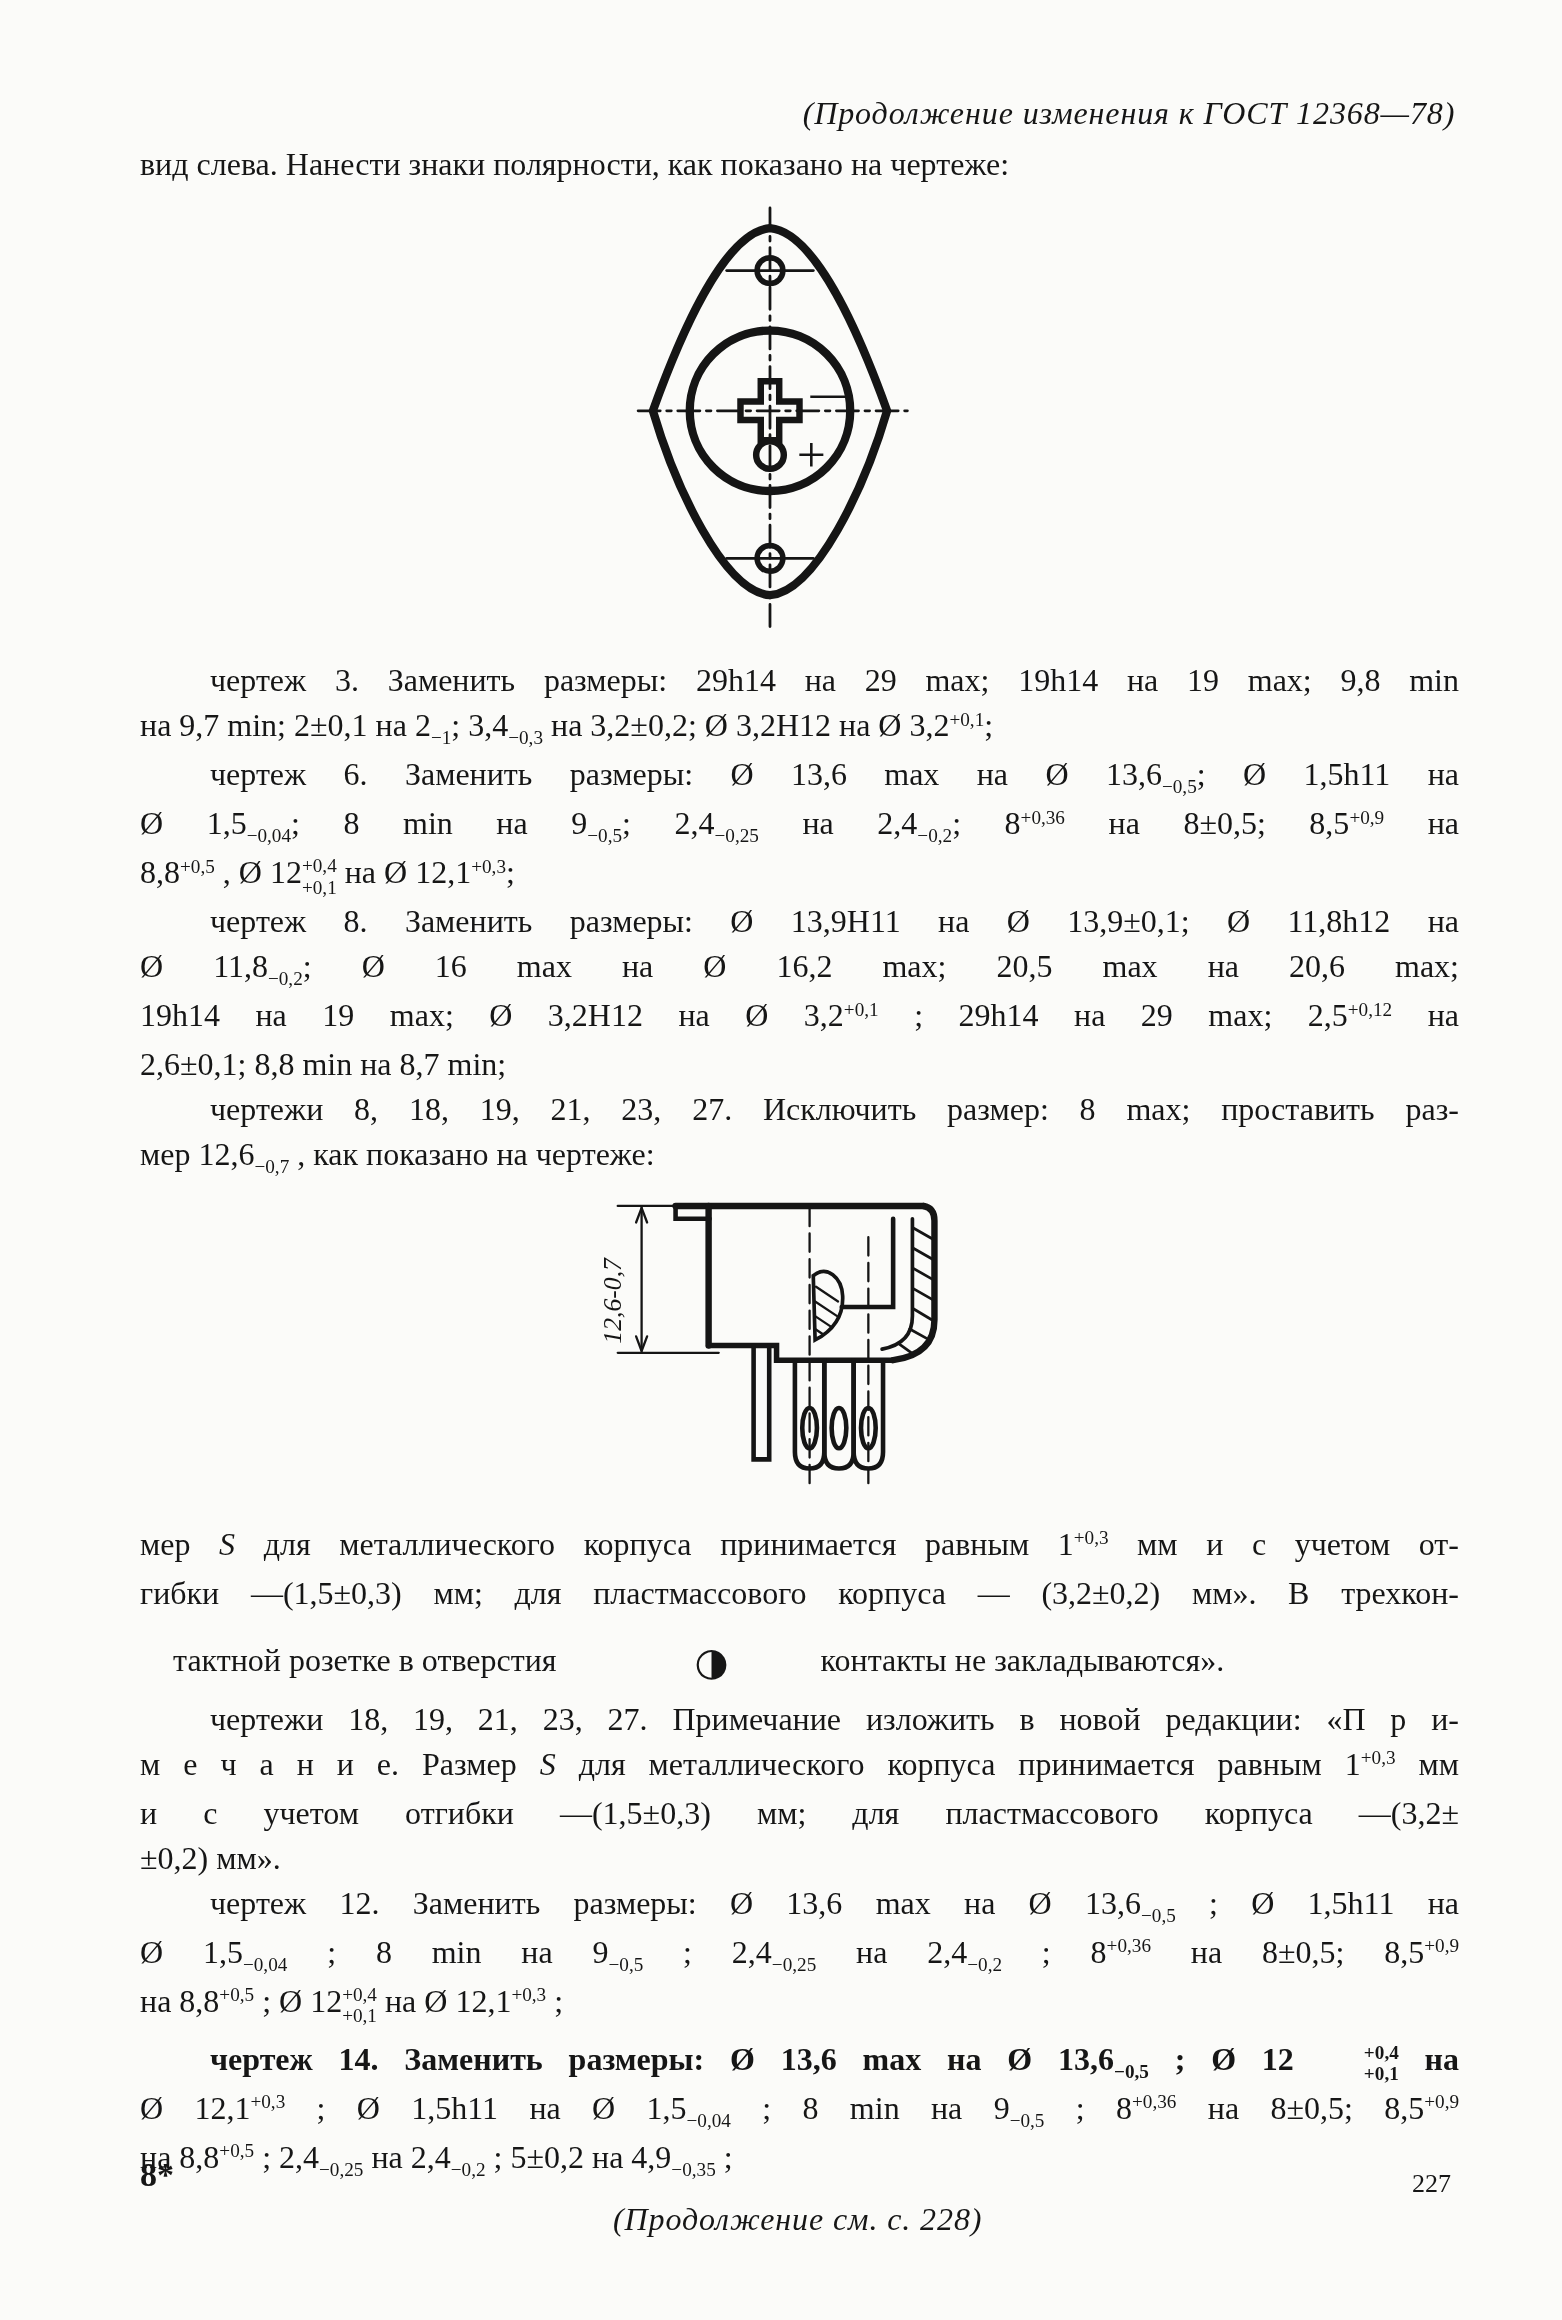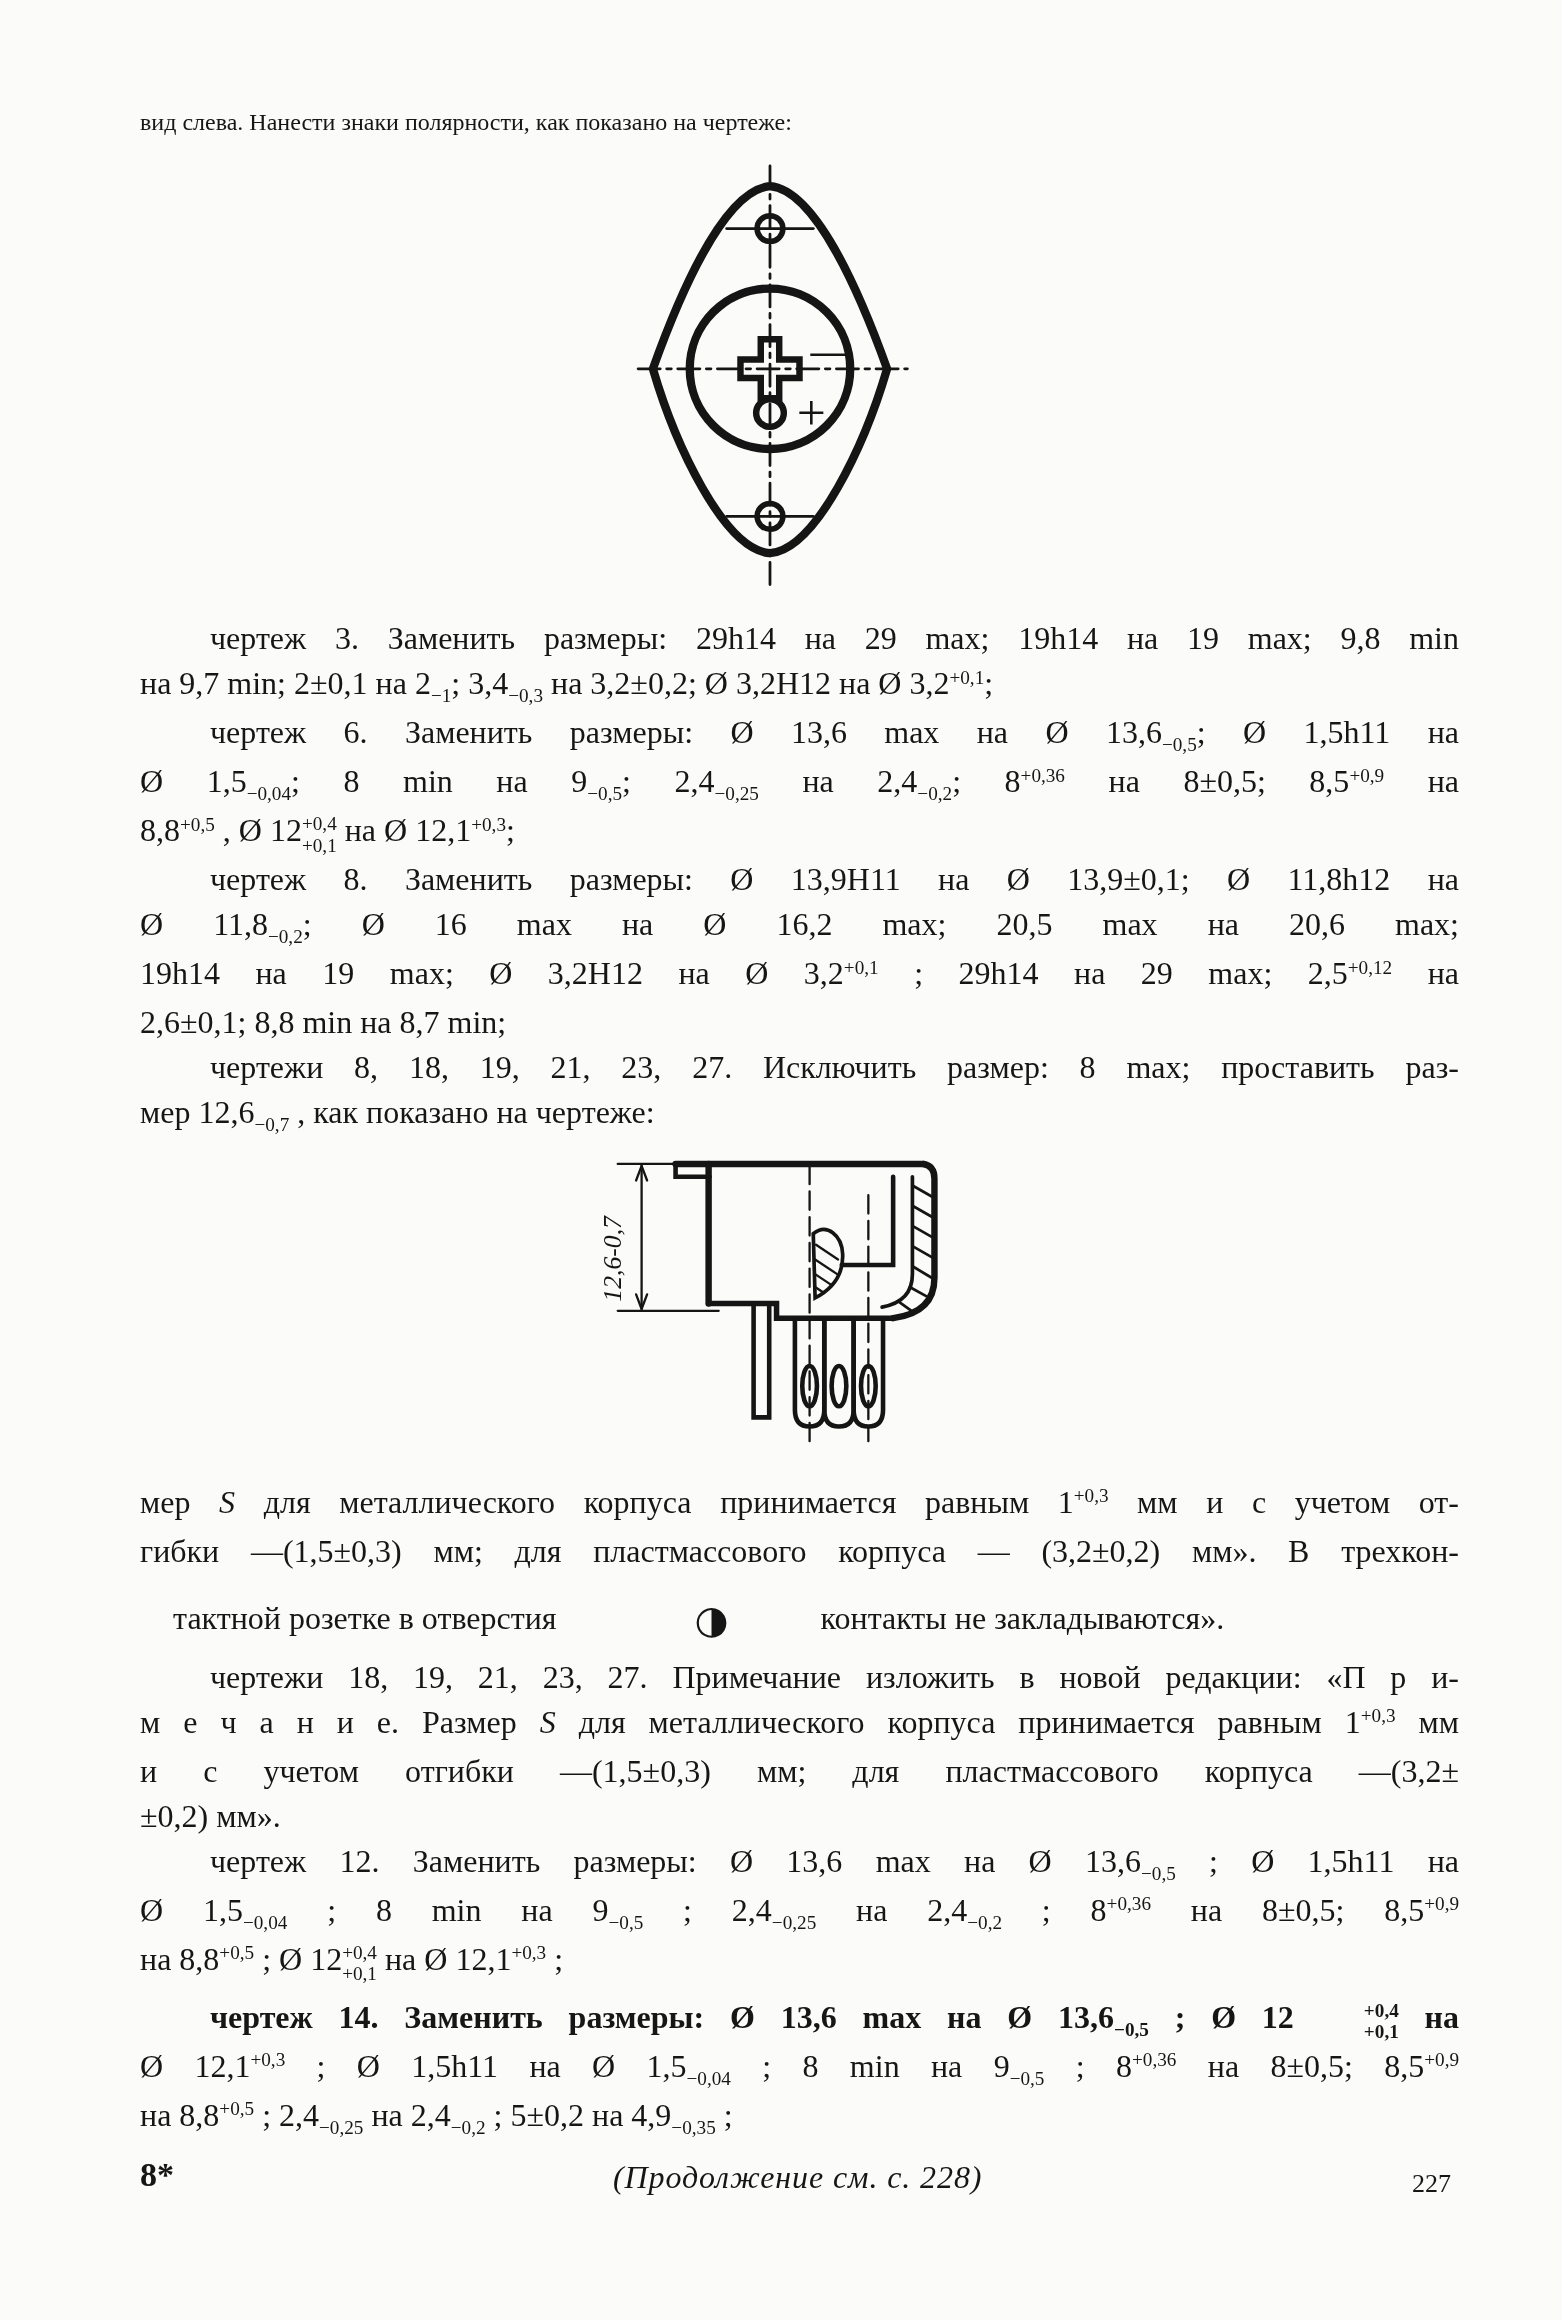--- a/index.html
+++ b/index.html
@@ -13,21 +13,21 @@
     overflow:hidden;
   }
   .content {
     position:absolute; left:140px; top:92px; width:1319px;
   }
   .header-note {
     text-align:right; font-style:italic;
     font-size:32px; line-height:42px; padding-right:3.7px;
     letter-spacing:0.9px;
   }
-  .intro-line { font-size:24px; line-height:48px; margin-top:5.5px; }
+  .intro-line { font-size:32px; line-height:48px; margin-top:5.5px; }
   .fig-wrap { text-align:center; }
   .fig1-wrap { margin-top:16.5px; margin-bottom:3.7px; }
   .fig2-wrap { margin-top:9.2px; margin-bottom:7.3px; }
   .body-lines { margin-top:18.4px; }
   .line { font-size:32px; line-height:45px; }
   .indent { text-indent:70px; }
   .just { text-align:justify; text-align-last:justify; }
   .sup { font-size:0.6em; position:relative; top:-0.55em; }
   .sub { font-size:0.6em; position:relative; top:0.42em; }
   .stk { display:inline-block; font-size:0.6em; line-height:1.12; vertical-align:-0.55em; text-align:right; }
@@ -41,20 +41,21 @@
   .footer-sig { position:absolute; left:140px; top:2156px; font-size:34px; font-weight:bold; }
   .footer-page { position:absolute; right:112px; top:2169px; font-size:26px; }
   svg { display:inline-block; }
 </style>
 </head>
 <body>
 
 <div class="page">
   <div class="content">
 
+    <div class="header-note">(Продолжение изменения к ГОСТ 12368—78)</div>
 
     <div class="intro-line">вид слева. Нанести знаки полярности, как показано на чертеже:</div>
 
     <div class="fig-wrap fig1-wrap">
       <svg width="415" height="432" viewBox="0 0 450 468">
         <g stroke="#151515" fill="none" stroke-linecap="round">
 
           <path d="M193 4 V464" stroke-width="3" stroke-dasharray="24 7 5 7"></path>
           <path d="M50 224 H342" stroke-width="3" stroke-dasharray="24 7 5 7"></path>
 

